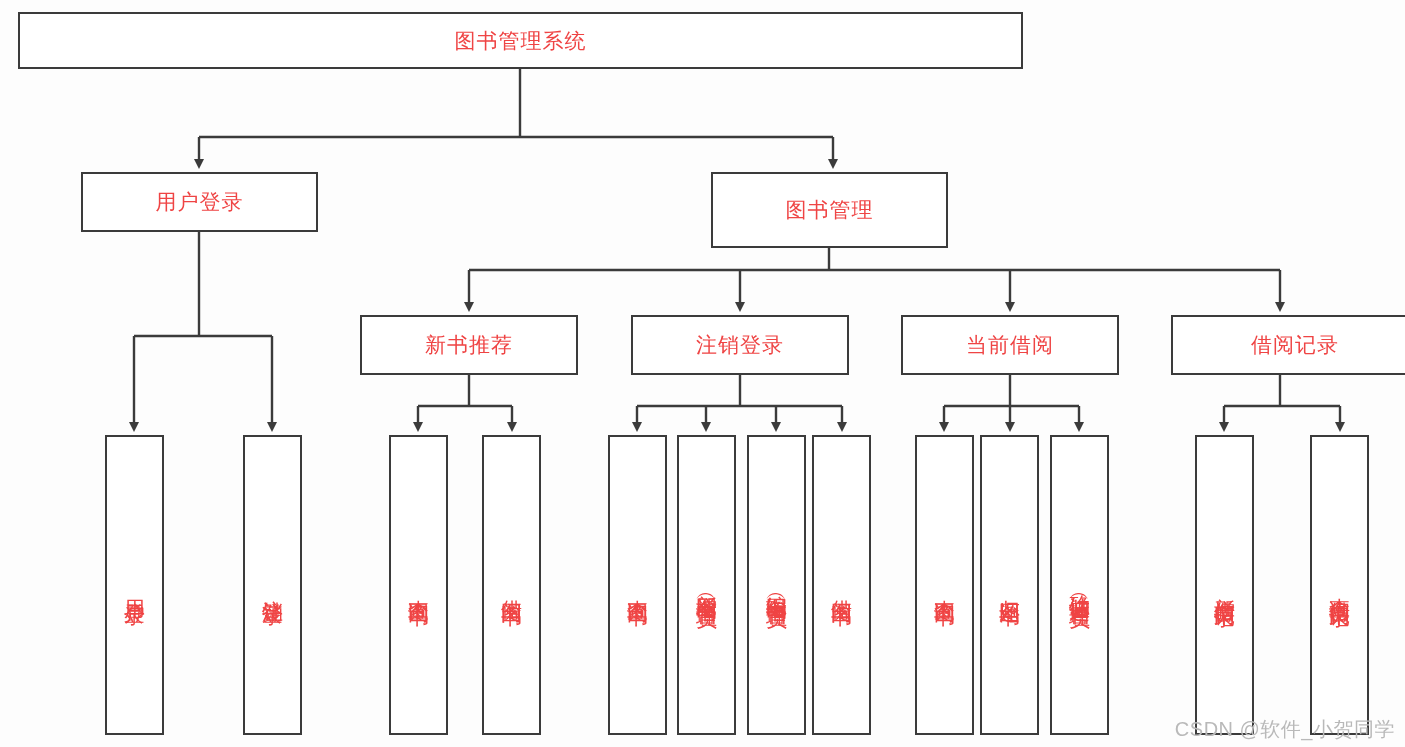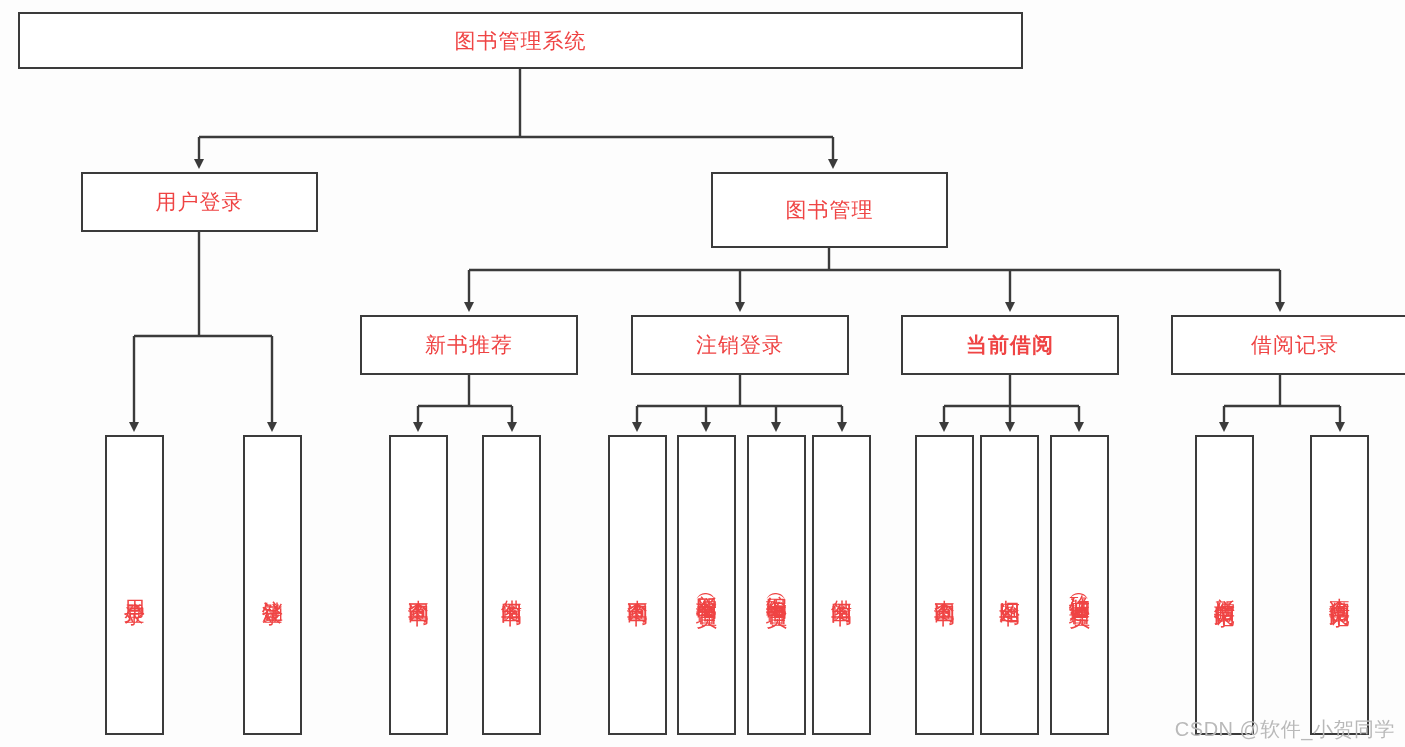--- a/index.html
+++ b/index.html
@@ -110,21 +110,21 @@
   <div class="node horiz" style="left:18px;top:12px;width:1005px;height:57px;">图书管理系统</div>
 
   <div class="node horiz" style="left:81px;top:172px;width:237px;height:60px;">用户登录</div>
 
   <div class="node horiz" style="left:711px;top:172px;width:237px;height:76px;">图书管理</div>
 
   <div class="node horiz" style="left:360px;top:315px;width:218px;height:60px;font-family:Liberation Mono, monospace;">新书推荐</div>
 
   <div class="node horiz" style="left:631px;top:315px;width:218px;height:60px;">注销登录</div>
 
-  <div class="node horiz" style="left:901px;top:315px;width:218px;height:60px;font-weight:bold;">当前借阅</div>
+  <div class="node horiz" style="left:901px;top:315px;width:218px;height:60px;">当前借阅</div>
 
   <div class="node horiz" style="left:1171px;top:315px;width:248px;height:60px;">借阅记录</div>
 
   <div class="node vert" style="left:105px;top:435px;width:59px;height:300px;">
     <span class="vtxt">用户登录</span>
   </div>
 
   <div class="node vert" style="left:243px;top:435px;width:59px;height:300px;">
     <span class="vtxt">注销登录</span>
   </div>

